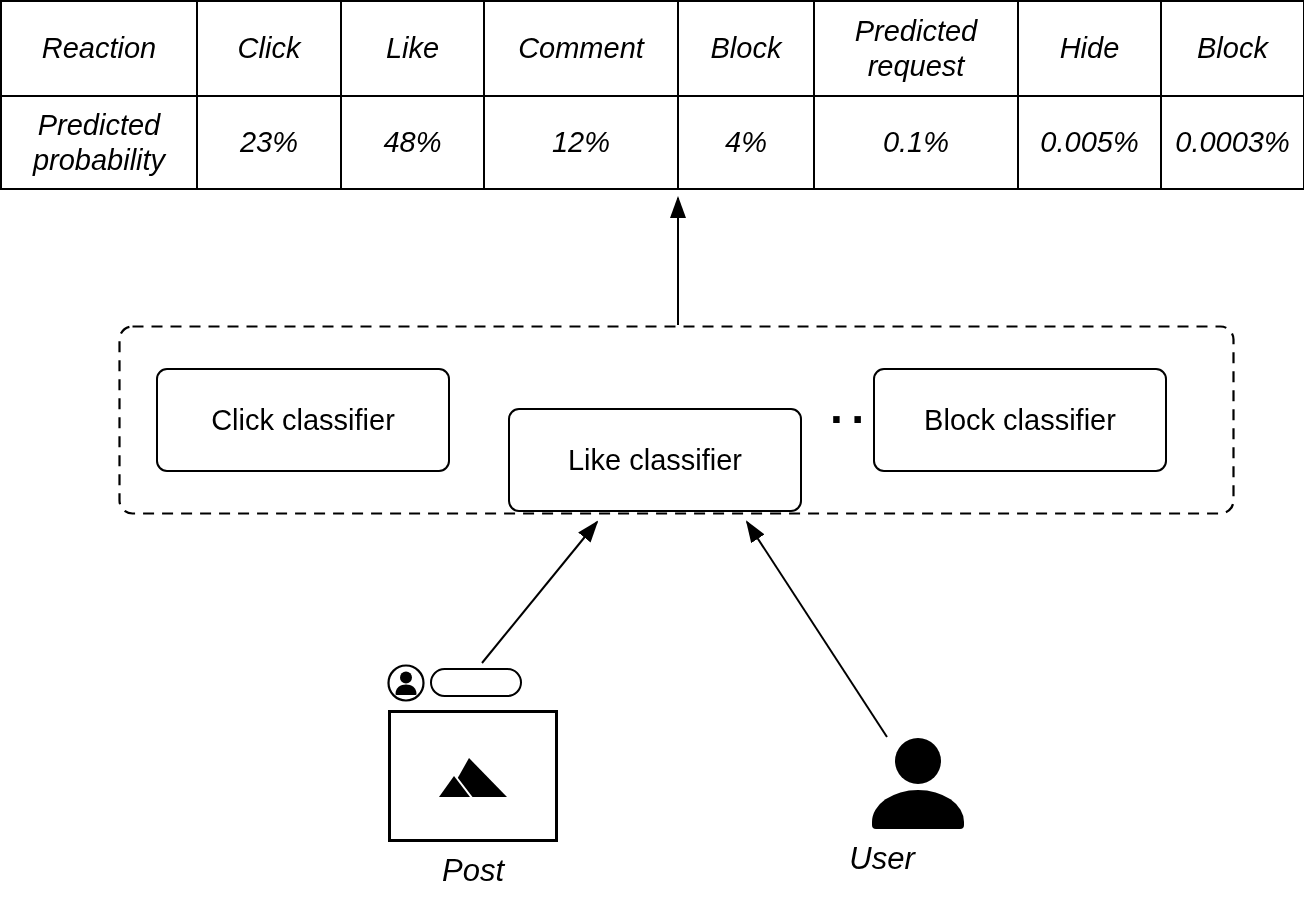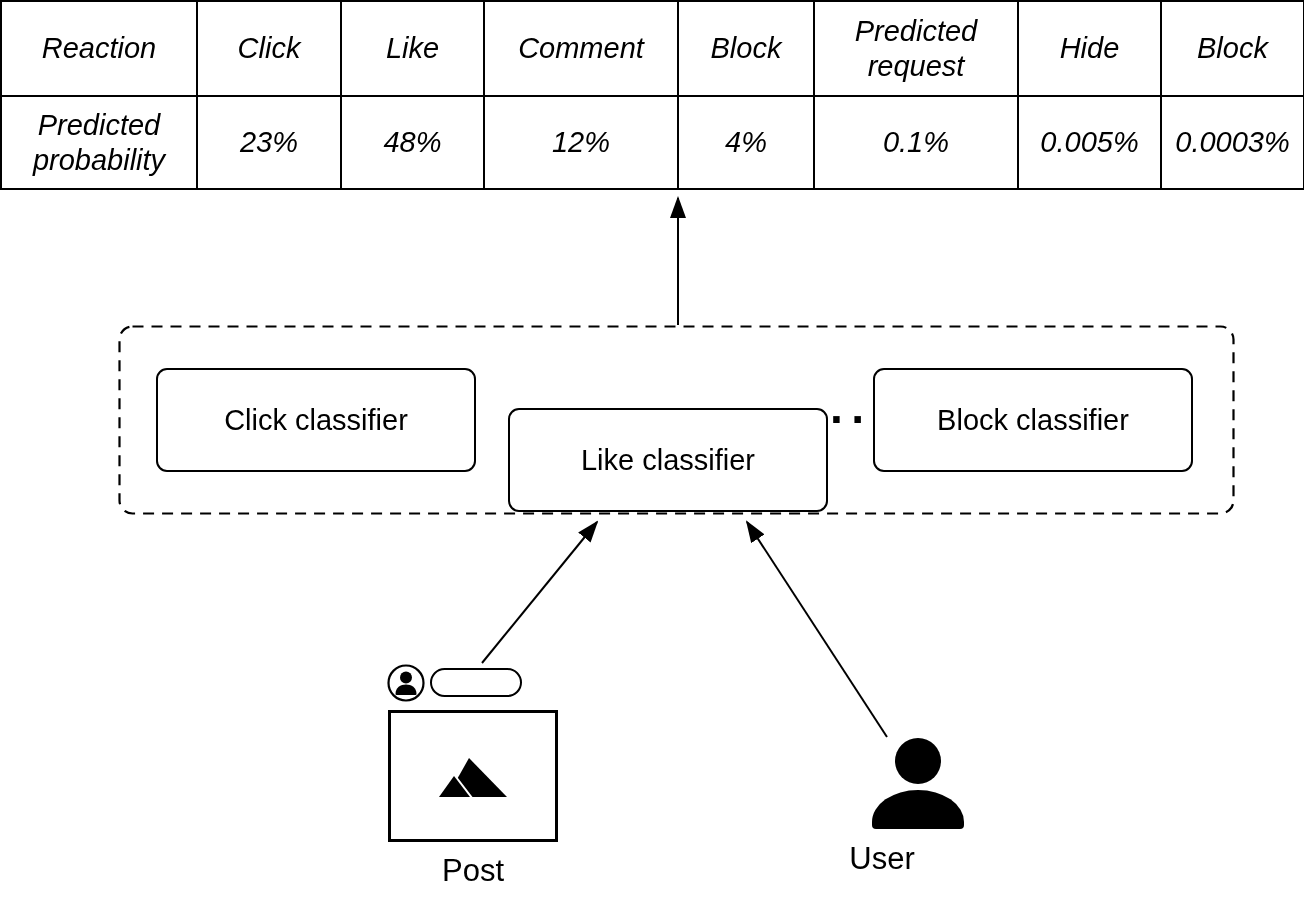--- a/index.html
+++ b/index.html
@@ -55,21 +55,21 @@
     width: 1117px; height: 190px;
   }
   .cls-container > svg.dash {
     position: absolute; left: 0; top: 0;
     width: 1117px; height: 190px;
   }
   .cls-box {
     position: absolute;
     top: 43px;
     height: 104px;
-    width: 320px;
+    width: 294px;
     border: 2px solid #000;
     border-radius: 11px;
     background: #fff;
     display: flex;
     align-items: center;
     justify-content: center;
     font-size: 29px;
     box-sizing: border-box;
   }
   .cls-box.click { left: 38px; }
@@ -110,20 +110,21 @@
     box-sizing: border-box;
     display: flex;
     align-items: center;
     justify-content: center;
   }
   .fig-label {
     position: absolute;
     width: 200px;
     text-align: center;
     font-size: 31px;
+    font-style: italic;
   }
   .fig-label.post { left: 373px; top: 853px; }
   .fig-label.user { left: 782px; top: 841px; }
 
   
   .user-icon {
     position: absolute;
     left: 870px; top: 736px;
     width: 96px; height: 96px;
   }

